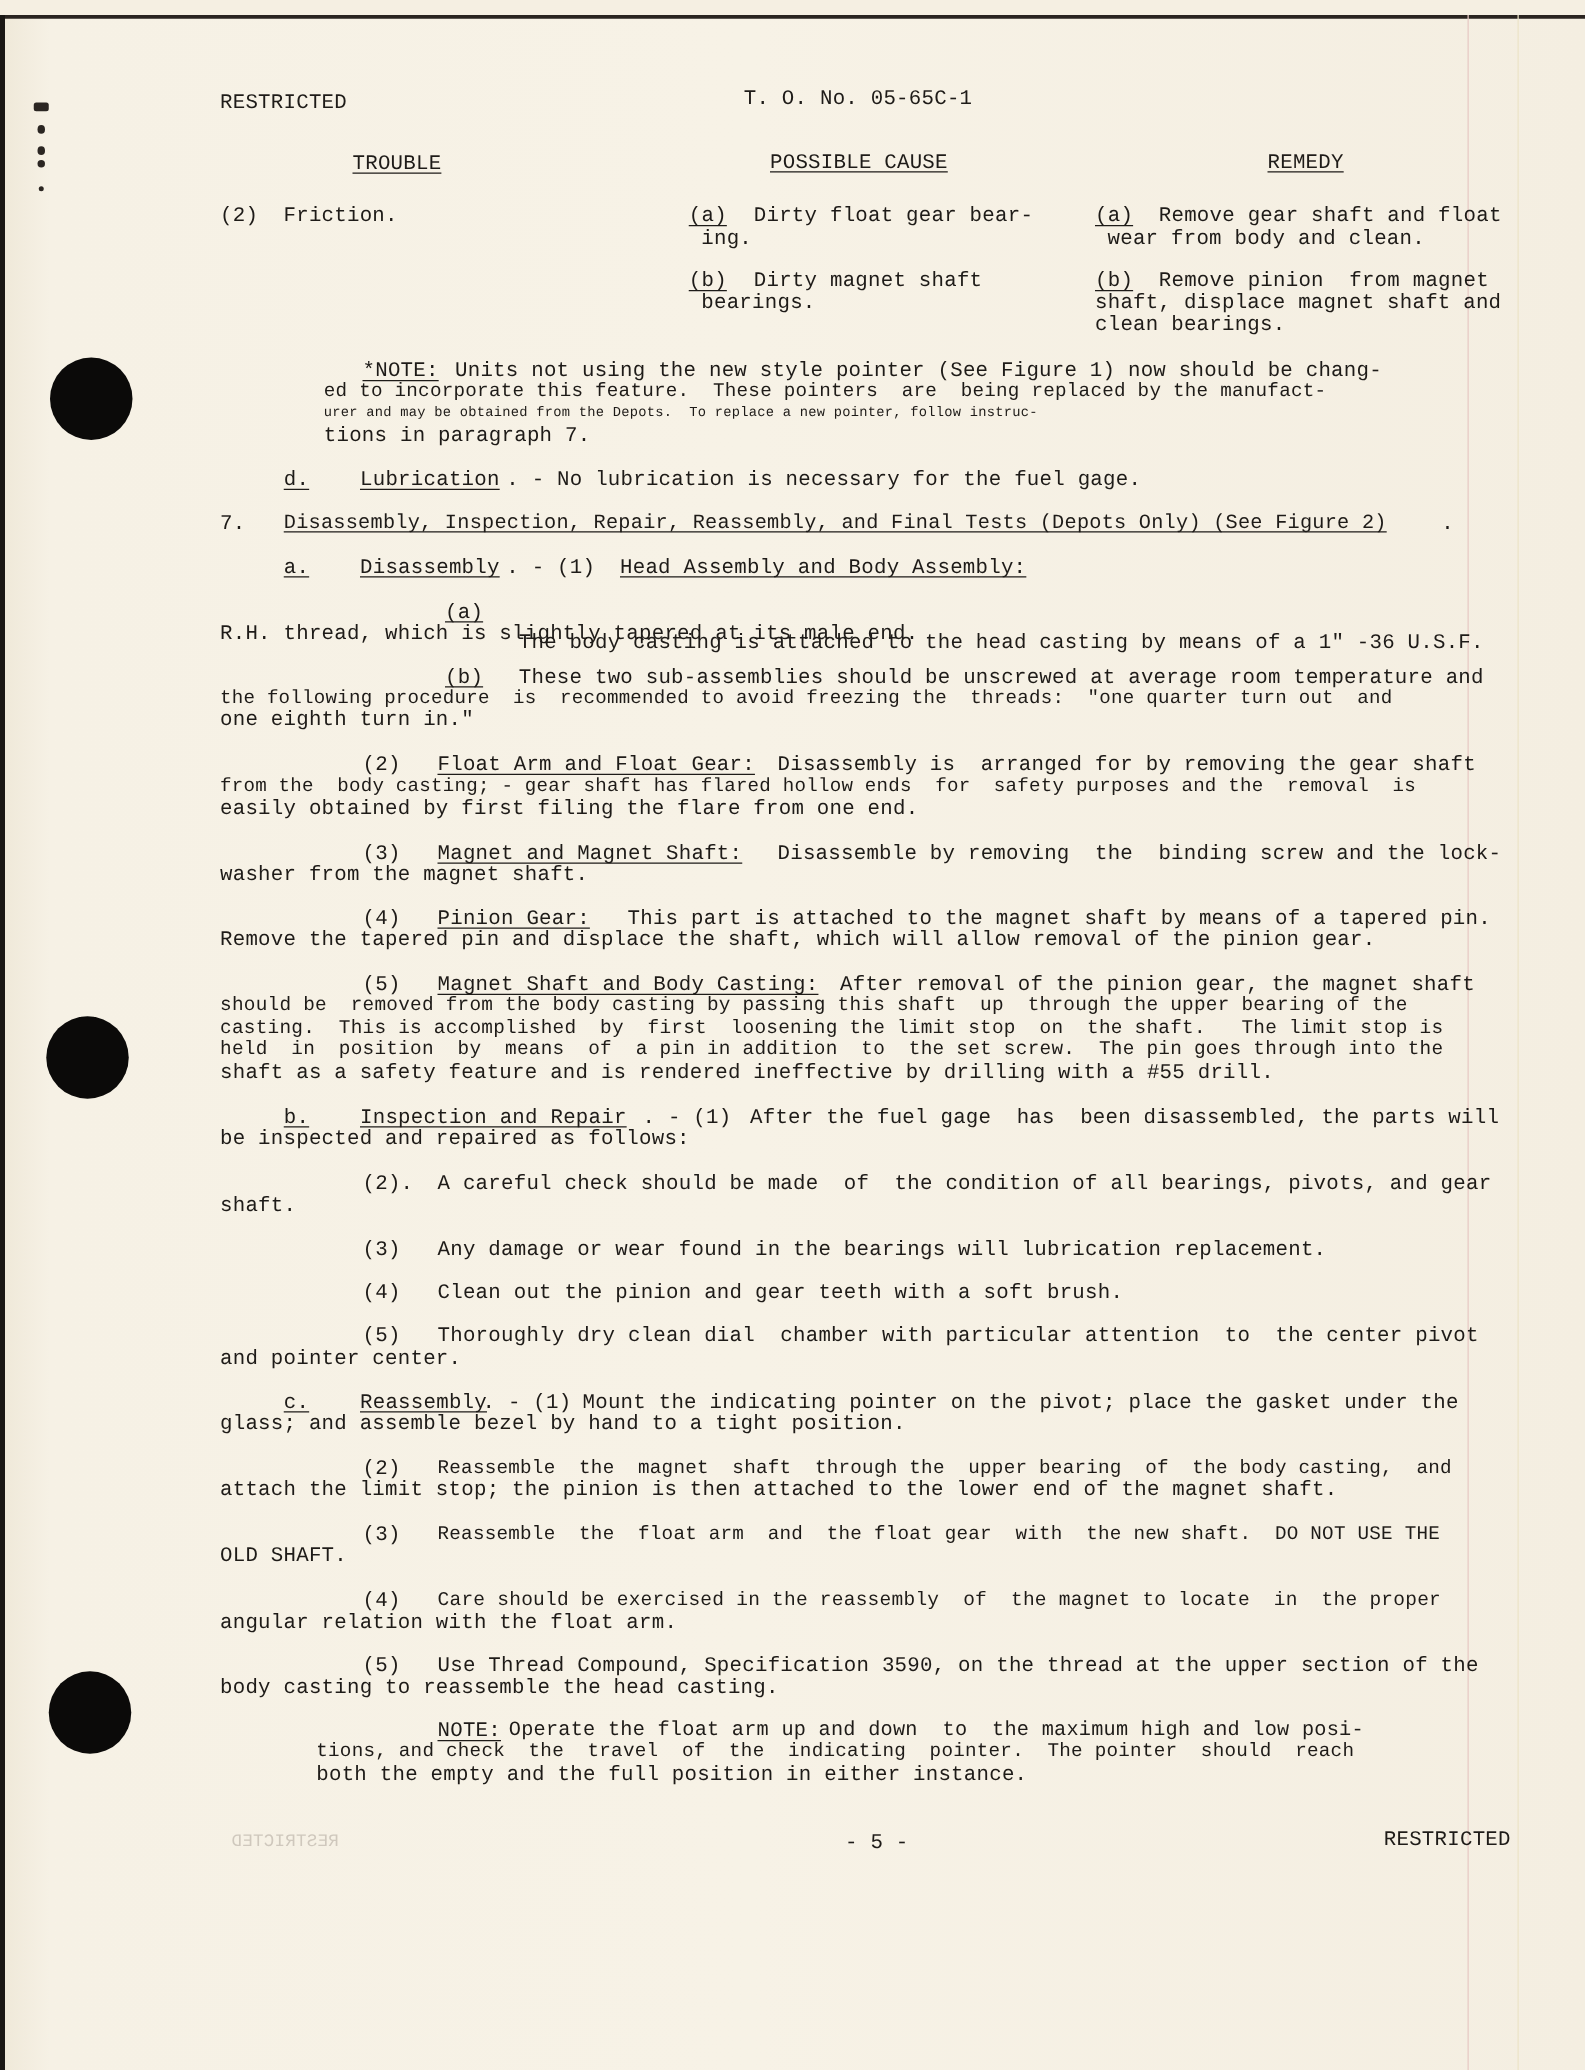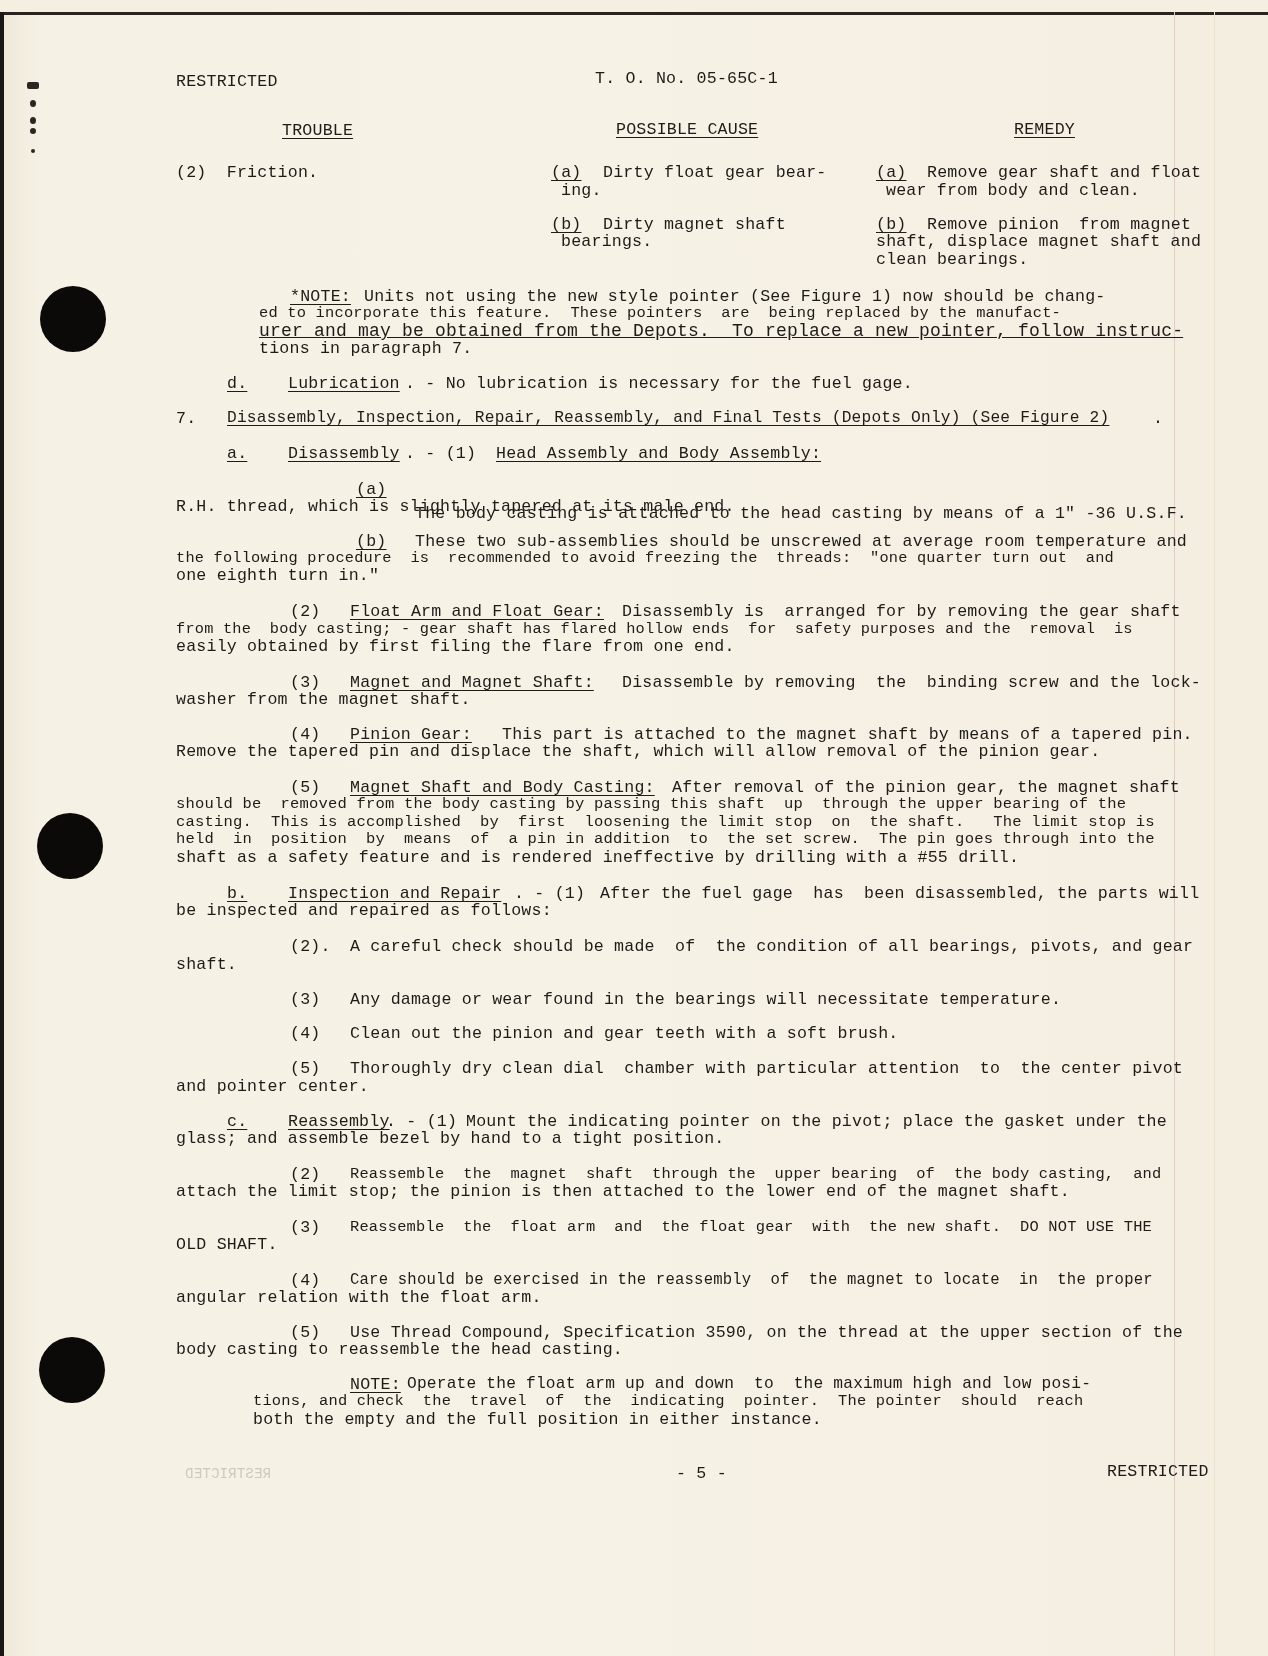--- a/index.html
+++ b/index.html
@@ -72,21 +72,21 @@
     <div class="t u" style="left:876px; top:204px;">(b)</div>
     <div class="t" style="left:927px; top:204px;">Remove pinion  from magnet</div>
     <div class="t" style="left:876px; top:221px;">shaft, displace magnet shaft and</div>
     <div class="t" style="left:876px; top:239px;">clean bearings.</div>
   </div>
 
   <div>
     <div class="t u" style="left:290px; top:276px;">*NOTE:</div>
     <div class="t" style="left:364px; top:276px;text-align:center;">Units not using the new style pointer (See Figure 1) now should be chang-</div>
     <div class="t" style="left:259px; top:293px; font-size:15.4px;">ed to incorporate this feature.  These pointers  are  being replaced by the manufact-</div>
-    <div class="t" style="left:259px; top:311px; font-size:18px;text-decoration:underline;">urer and may be obtained from the Depots.  To replace a new pointer, follow instruc-</div>
+    <div class="t" style="left:259px; top:311px; font-size:11px;">urer and may be obtained from the Depots.  To replace a new pointer, follow instruc-</div>
     <div class="t" style="left:259px; top:328px;">tions in paragraph 7.</div>
   </div>
 
   <div>
     <div class="t u" style="left:227px; top:363px;">d.</div>
     <div class="t u" style="left:288px; top:363px;">Lubrication</div>
     <div class="t" style="left:405px; top:363px;">. - No lubrication is necessary for the fuel gage.</div>
   </div>
 
   <div>
@@ -140,21 +140,21 @@
     <div class="t u" style="left:288px; top:873px;">Inspection and Repair</div>
     <div class="t" style="left:514px; top:873px;">. - (1)</div>
     <div class="t" style="left:600px; top:873px;">After the fuel gage  has  been disassembled, the parts will</div>
     <div class="t" style="left:176px; top:890px;">be inspected and repaired as follows:</div>
 
     <div class="t" style="left:290px; top:926px;">(2).</div>
     <div class="t" style="left:350px; top:926px;">A careful check should be made  of  the condition of all bearings, pivots, and gear</div>
     <div class="t" style="left:176px; top:944px;">shaft.</div>
 
     <div class="t" style="left:290px; top:979px;">(3)</div>
-    <div class="t" style="left:350px; top:979px;">Any damage or wear found in the bearings will necessitate temperature.</div>
+    <div class="t" style="left:350px; top:979px;">Any damage or wear found in the bearings will lubrication replacement.</div>
 
     <div class="t" style="left:290px; top:1013px;">(4)</div>
     <div class="t" style="left:350px; top:1013px;">Clean out the pinion and gear teeth with a soft brush.</div>
 
     <div class="t" style="left:290px; top:1048px;">(5)</div>
     <div class="t" style="left:350px; top:1048px;">Thoroughly dry clean dial  chamber with particular attention  to  the center pivot</div>
     <div class="t" style="left:176px; top:1066px;">and pointer center.</div>
   </div>
 
   <div>

